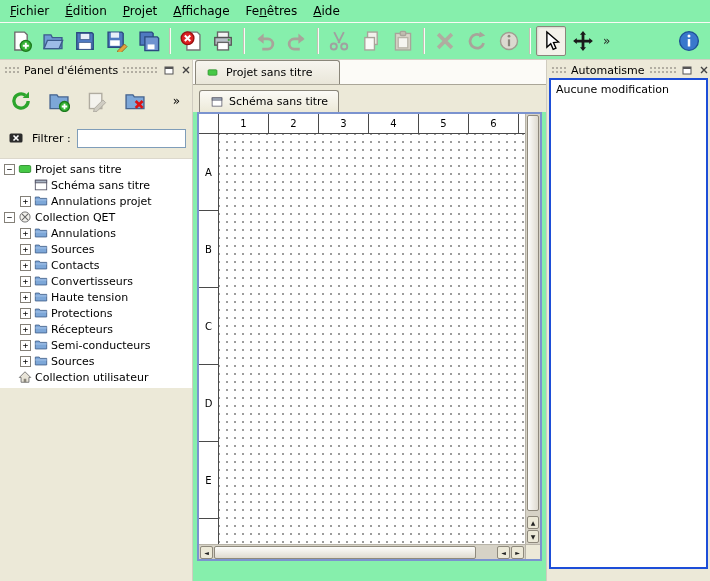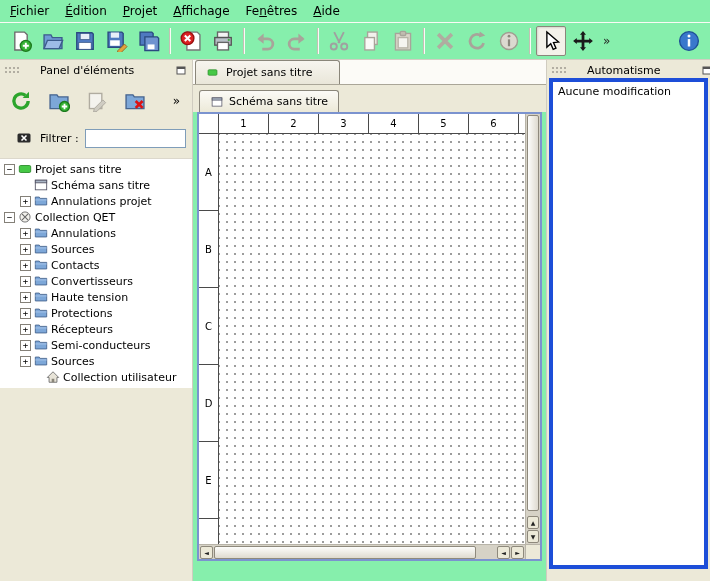--- a/index.html
+++ b/index.html
@@ -22,34 +22,34 @@
   .tspring { flex:1 1 auto; }
 
   .ic { display:inline-flex; align-items:center; justify-content:center; }
   .ic svg { width:100%; height:100%; display:block; }
 
   
   .dock { position:absolute; top:60px; bottom:0; background:#ece9d8; }
   .dock.left { left:0; width:193px; border-right:1px solid #d0ccc0; }
   .dock.right { right:0; width:164px; border-left:1px solid #d0ccc0; }
 
-  .dock-title { height:18px; display:flex; align-items:center; gap:20px; padding:2px 0 0 4px; font-size:11px; }
+  .dock-title { height:18px; display:flex; align-items:center; gap:4px; padding:2px 0 0 4px; font-size:11px; }
   .grip { height:9px; background-image:radial-gradient(#b2ae a2 1px, transparent 1.2px); background-image:radial-gradient(#b2aea2 1px, transparent 1.2px); background-size:4px 4px; flex:0 0 16px; }
   .grip.flex { flex:1 1 auto; }
   .dock-title-text { white-space:nowrap; }
   .dock-btn { width:13px; height:13px; display:flex; align-items:center; justify-content:center; flex:0 0 13px; }
   .dock-btn svg { width:10px; height:10px; }
 
   
   .panel-toolbar { display:flex; align-items:center; gap:8px; padding:8px 6px 6px 6px; height:44px; }
   .pbtn { width:30px; height:28px; display:flex; align-items:center; justify-content:center; }
   .pbtn .ic { width:22px; height:22px; }
   .panel-overflow { margin-left:auto; font-size:12px; padding-right:6px; }
 
-  .filter-row { display:flex; align-items:center; gap:6px; padding:4px 6px; height:32px;margin-left:8px; }
+  .filter-row { display:flex; align-items:center; gap:6px; padding:4px 6px; height:32px; }
   .small-btn { width:20px; height:18px; display:flex; align-items:center; justify-content:center; }
   .small-btn svg { width:16px; height:16px; }
   .filter-label { font-size:11px; white-space:nowrap; }
   .filter-input { flex:1; height:19px; border:1px solid #7f9db9; background:#fff; font-size:11px; padding:0 3px; min-width:0; font-family:inherit; }
 
   .tree { background:#fff; height:230px; margin-top:4px; overflow:hidden; border-top:1px solid #dcd8cc; padding-top:2px; }
   .tree-row { height:16px; display:flex; align-items:center; gap:3px; white-space:nowrap; }
   .expander { width:11px; height:11px; border:1px solid #848078; background:#fff; font-size:9px; line-height:9px; text-align:center; flex:0 0 11px; font-family:"DejaVu Sans Mono",monospace; }
   .expander.hidden { visibility:hidden; }
   .tree-row .ic { width:14px; height:14px; flex:0 0 14px; }
@@ -80,21 +80,21 @@
   .vbtn.up { bottom:15px; }
   .vbtn.down { bottom:1px; }
 
   .hscroll { position:absolute; left:0; bottom:0; right:15px; height:15px; background:#d6d2c6; border-top:1px solid #b8b4a8; display:flex; align-items:center; padding:0 1px; gap:1px; }
   .hbtn { width:13px; height:13px; background:#ece9d8; border:1px solid #8e897c; border-radius:2px; font-size:6px; display:flex; align-items:center; justify-content:center; color:#222; flex:0 0 13px; }
   .hthumb { width:262px; height:13px; background:linear-gradient(#fdfdfb,#dedacf); border:1px solid #8e897c; border-radius:2px; flex:0 0 262px; }
   .hspacer { flex:1 1 auto; }
   .fcorner { position:absolute; right:0; bottom:0; width:15px; height:15px; background:#ece9d8; border-left:1px solid #b8b4a8; border-top:1px solid #b8b4a8; }
 
   
-  .undo-list { position:absolute; top:18px; left:2px; right:2px; bottom:12px; background:#fff; border:4px solid #1d4ed8; font-size:11px; padding:2px 3px; }
+  .undo-list { position:absolute; top:18px; left:2px; right:2px; bottom:12px; background:#fff; border:2px solid #1d4ed8; font-size:11px; padding:2px 3px; }
   .undo-empty { padding:1px 2px; }
 </style>
 </head>
 <body>
 
 <div class="app">
 
   <div class="menubar" id="menubar">
       <div class="menu-item"><u>F</u>ichier</div>
       <div class="menu-item"><u>É</u>dition</div>
@@ -453,21 +453,21 @@
         <div class="tree-row" style="padding-left: 20px;">
           <span class="expander">+</span>
           <span class="ic">
             <svg viewBox="0 0 16 16">
               <path d="M1.5 3.5h4.5l1 1.5h7.5v7.5h-13z" fill="#7da7d8" stroke="#46648e"></path>
               <path d="M1.5 6.8h13" stroke="#a5c2e8" stroke-width="1.2"></path>
             </svg>
           </span>
           <span class="tree-label">Sources</span>
         </div>
-        <div class="tree-row" style="padding-left: 4px; margin-left: 28px;">
+        <div class="tree-row" style="padding-left: 4px;">
           <span class="expander hidden"></span>
           <span class="ic">
             <svg viewBox="0 0 16 16">
               <path d="M8 2L1.5 8.5h2V14h9V8.5h2z" fill="#e8e4d8" stroke="#6b6b6b"></path>
               <rect x="6.5" y="10" width="3" height="4" fill="#8a867a"></rect>
             </svg>
           </span>
           <span class="tree-label">Collection utilisateur</span>
         </div>
       </div>

